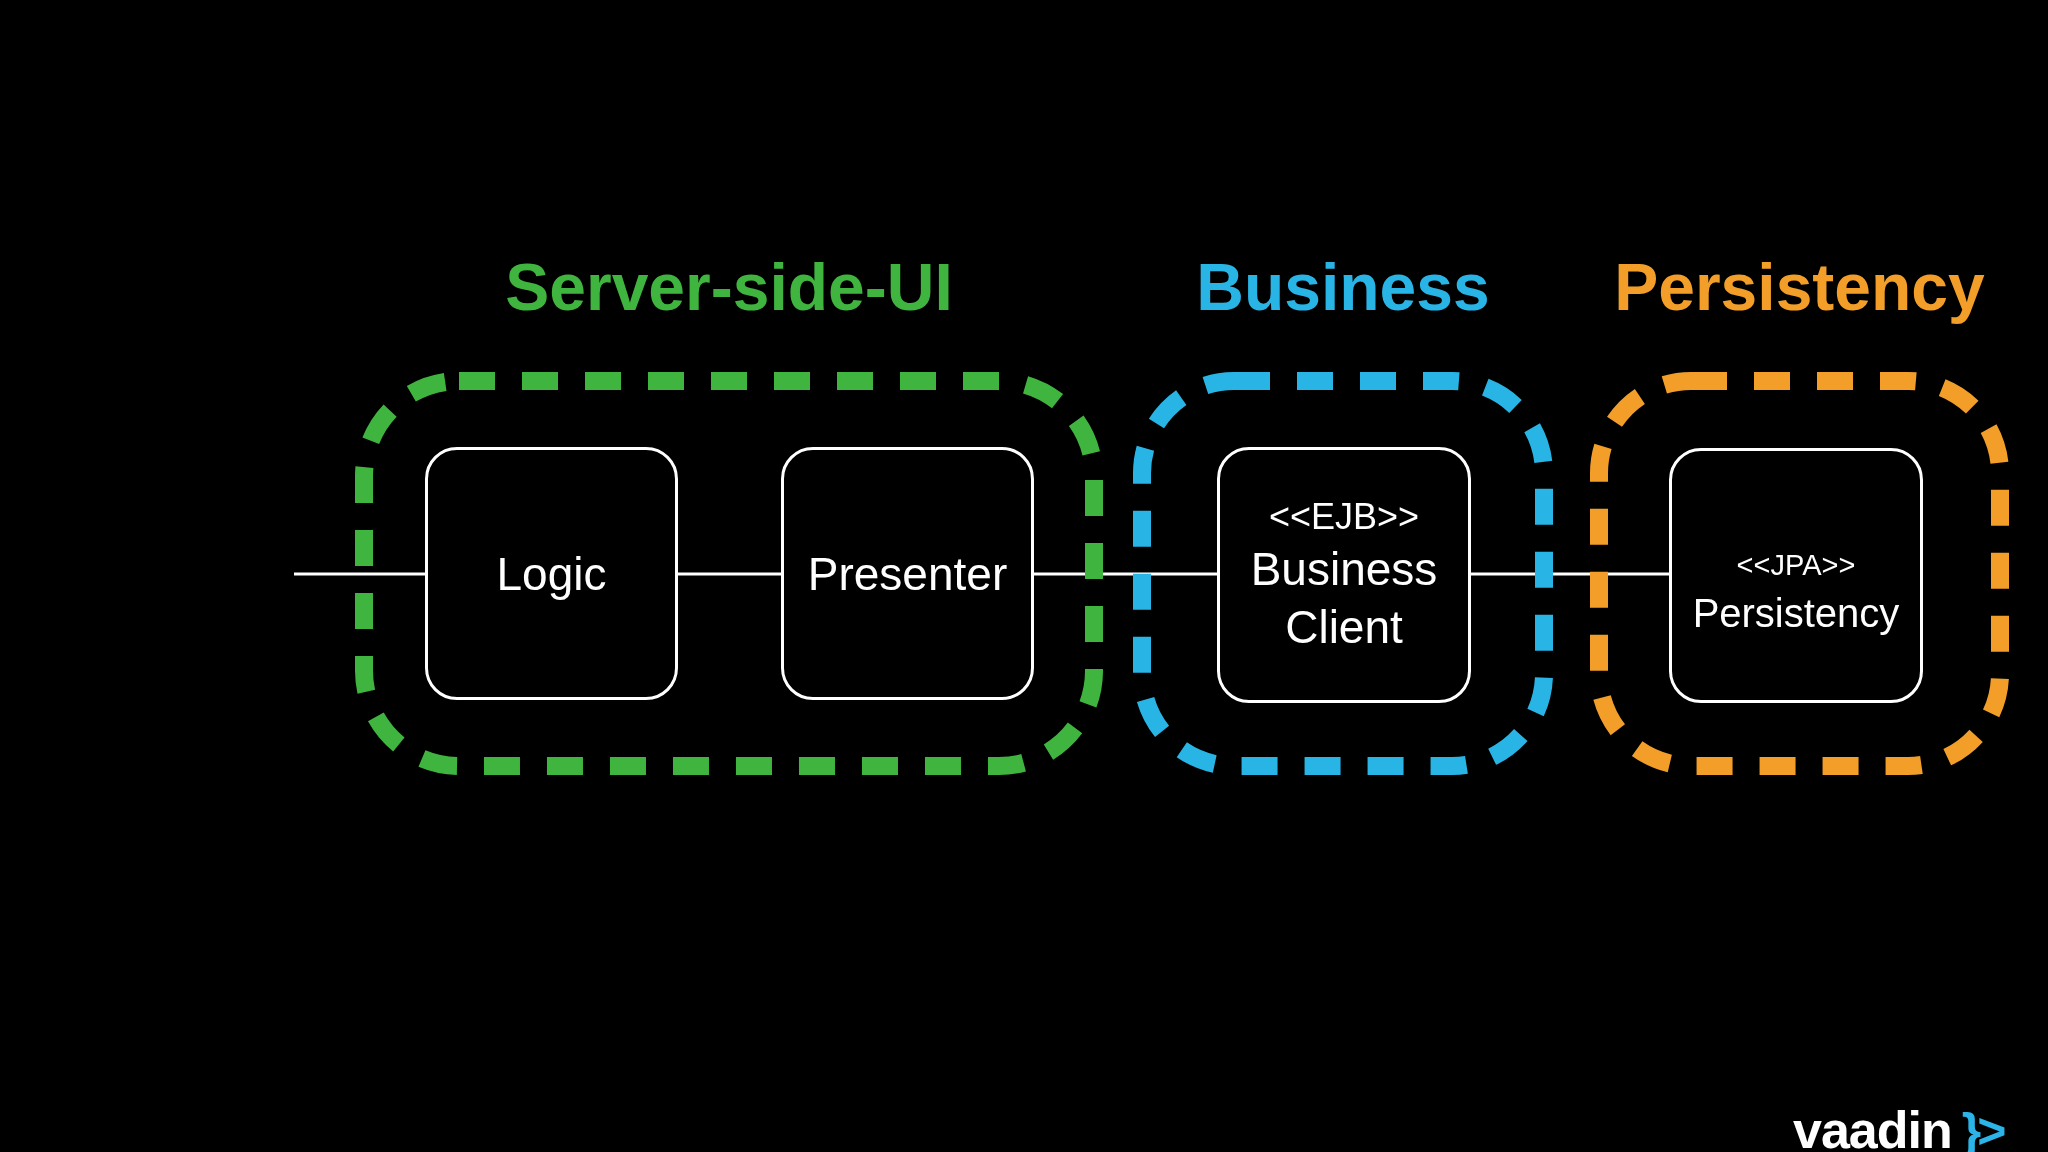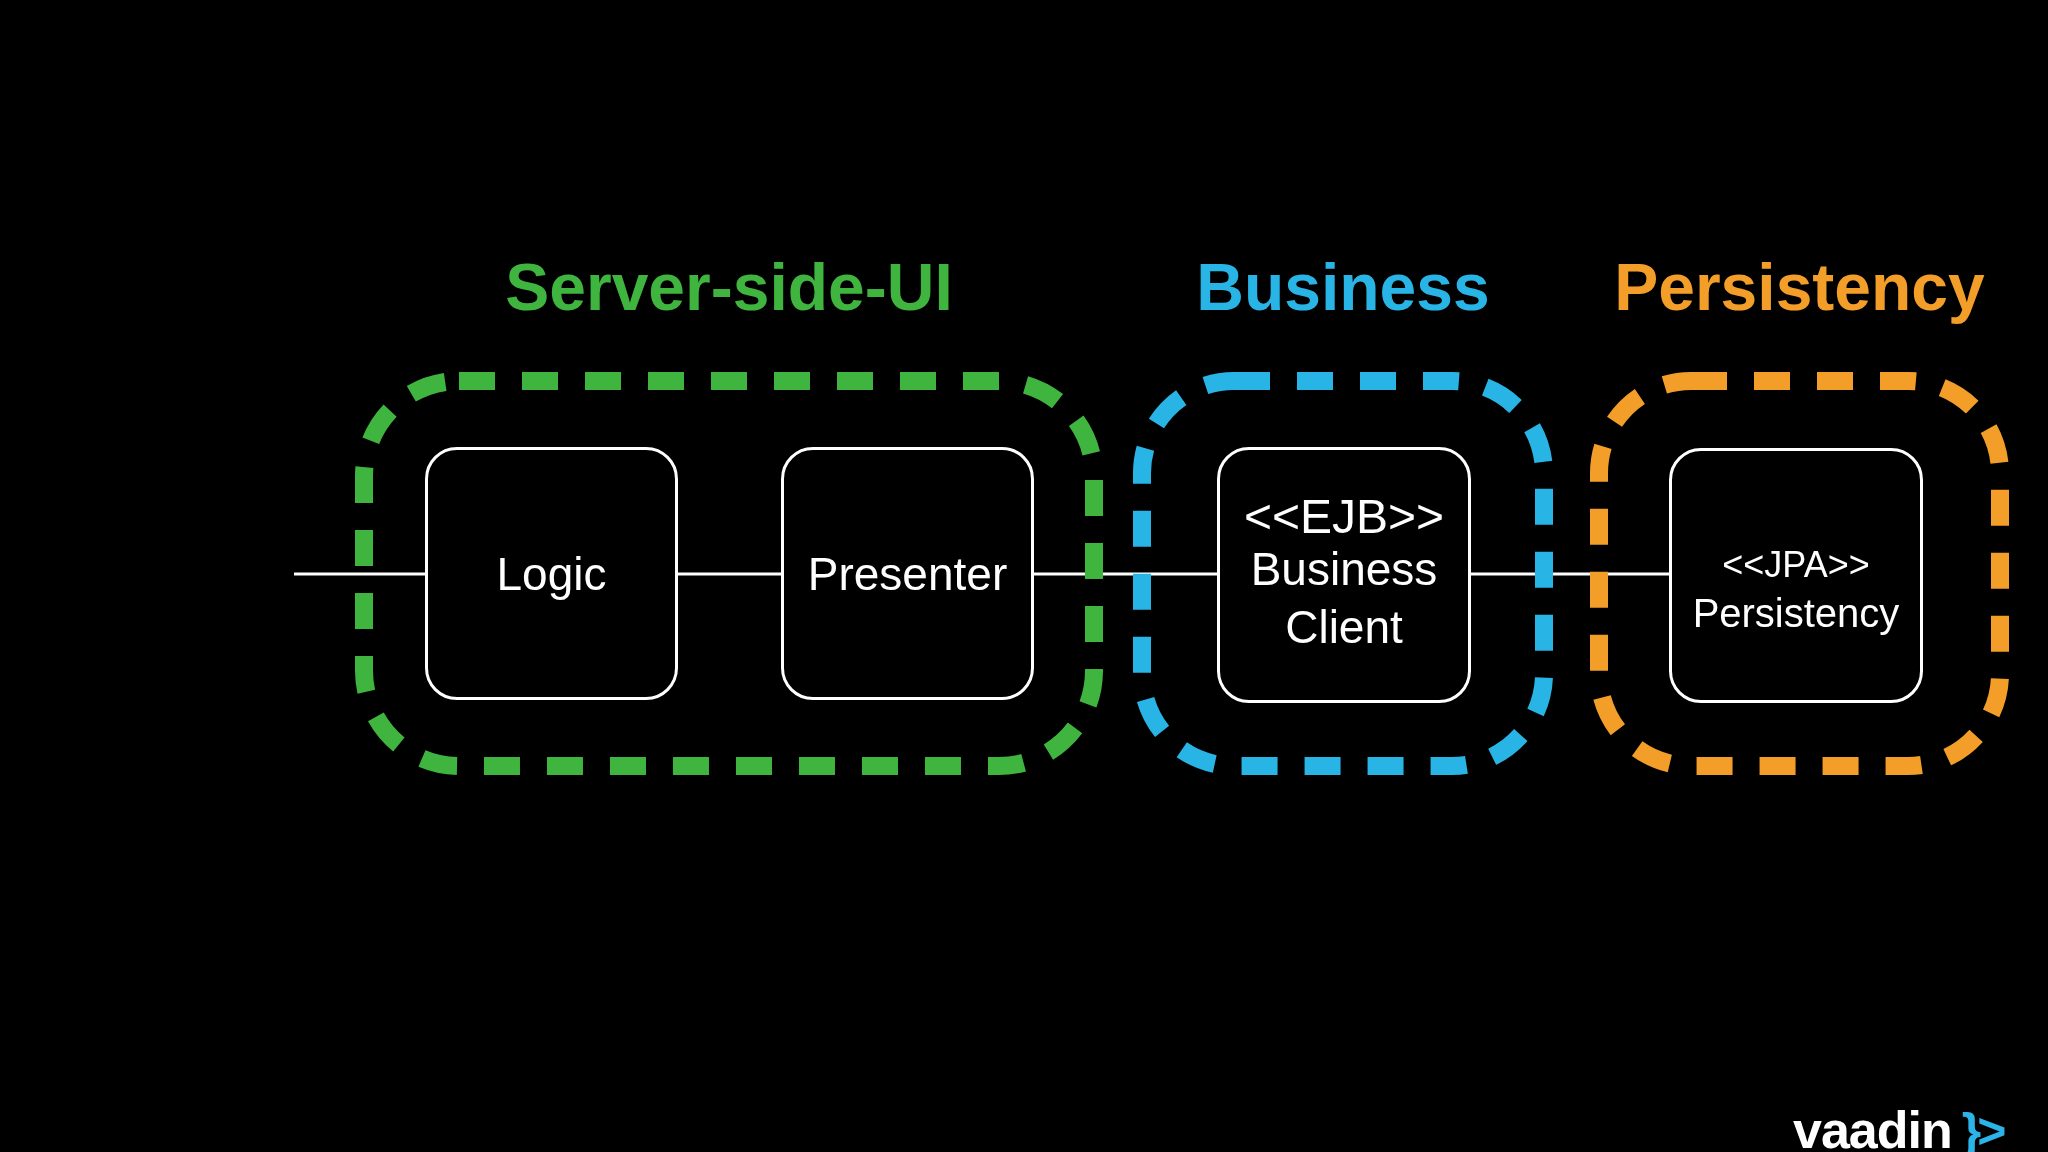--- a/index.html
+++ b/index.html
@@ -55,22 +55,22 @@
     color: var(--white);
     display: flex;
     flex-direction: column;
     align-items: center;
     justify-content: center;
     text-align: center;
     z-index: 2;
     font-weight: 300;
   }
   .node .label      { font-size: 46px; line-height: 58px; font-weight: 300; }
-  .node .stereotype { font-size: 48px; line-height: 46px; font-weight: 300; }
-  .node.jpa .stereotype { font-size: 36px; line-height: 44px; margin-top: 31px; }
+  .node .stereotype { font-size: 36px; line-height: 46px; font-weight: 300; }
+  .node.jpa .stereotype { font-size: 29px; line-height: 44px; margin-top: 31px; }
   .node.jpa .label      { font-size: 40px; line-height: 52px; }
 
   .logo {
     position: absolute;
     left: 1793px;
     top: 1102px;
     z-index: 2;
     display: flex;
     align-items: flex-start;
     white-space: nowrap;

